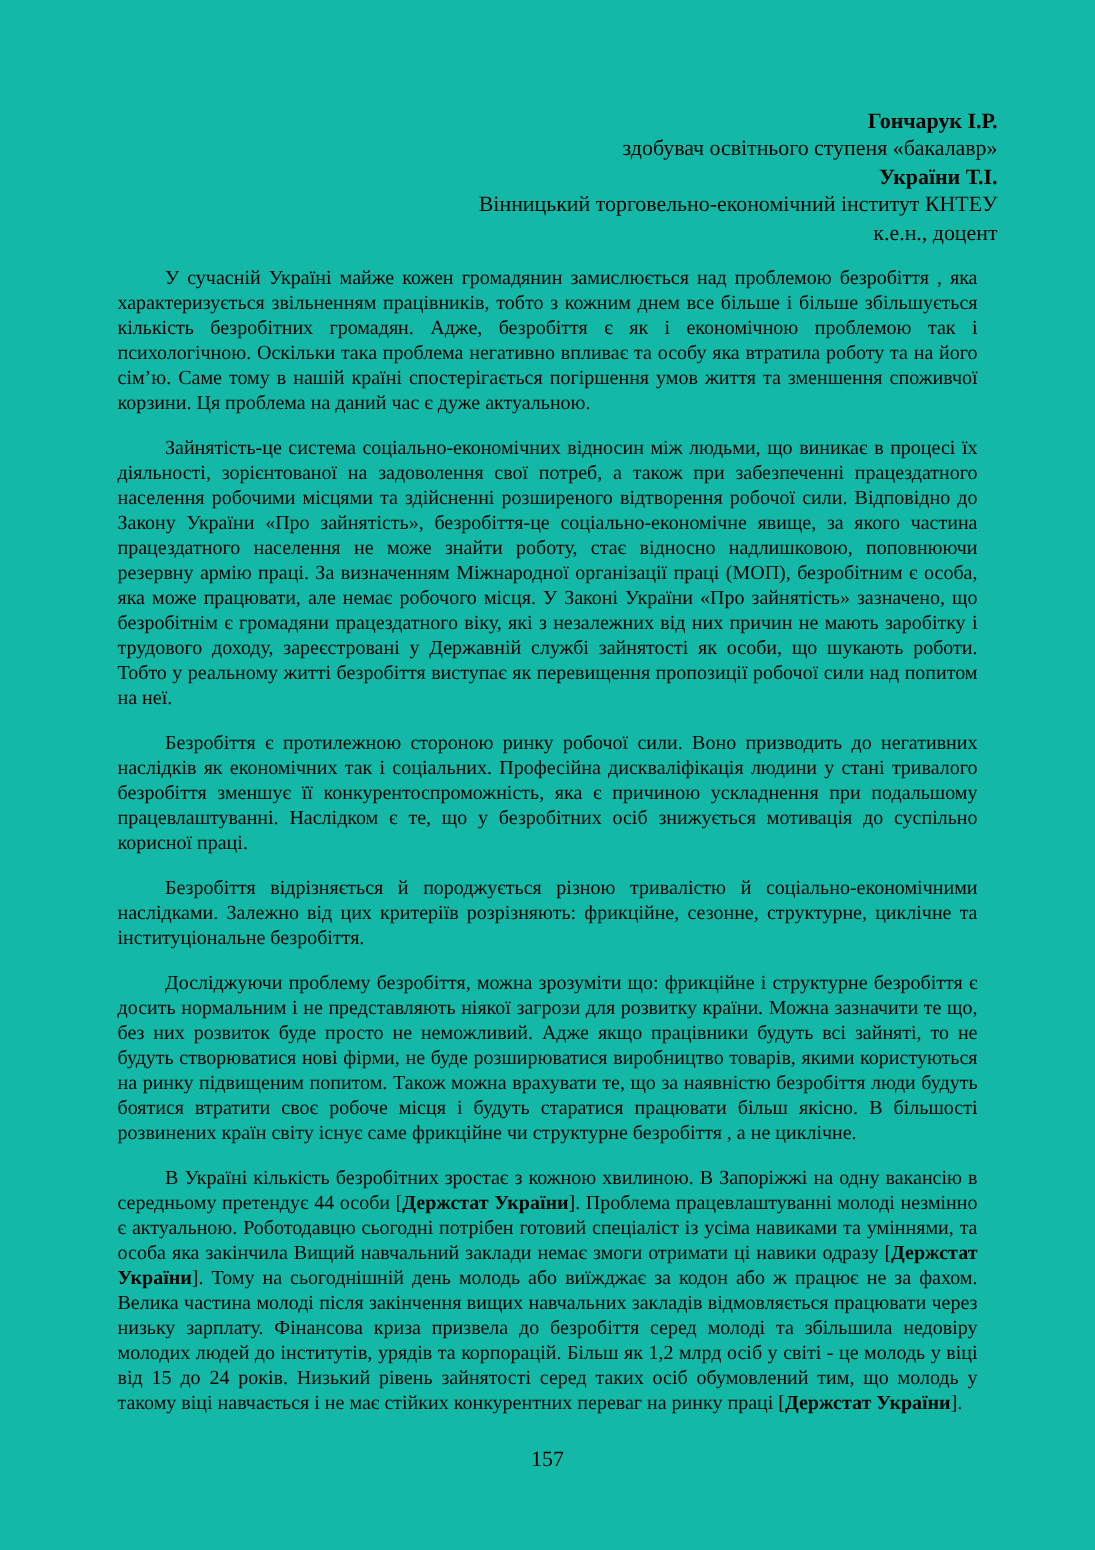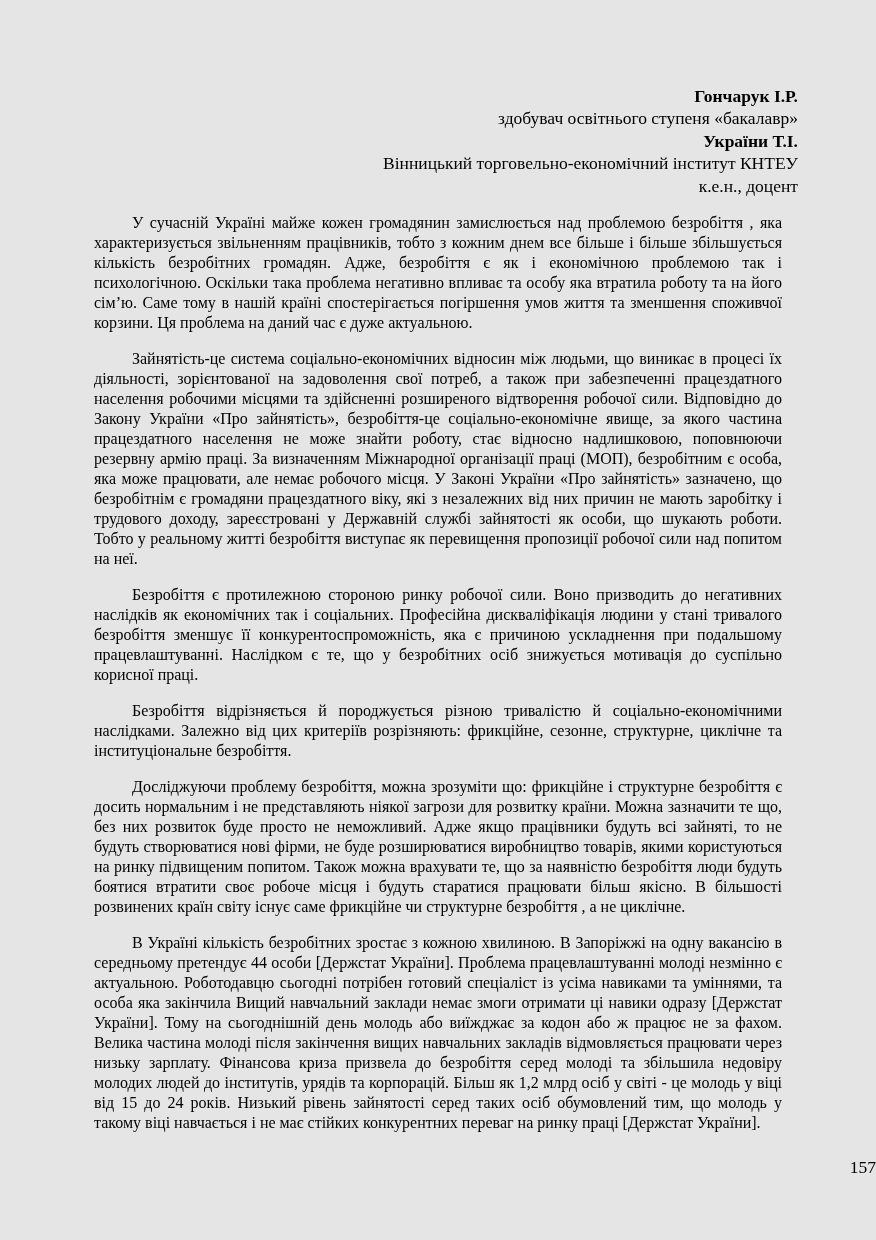--- a/index.html
+++ b/index.html
@@ -4,21 +4,21 @@
 <style>
   html, body {
     margin: 0;
     padding: 0;
     background: #ffffff;
   }
   .page {
     position: relative;
     width: 876px;
     height: 1240px;
-    background: #e5e5e5;
+    background: #14b8a6;
     color: #000000;
     font-family: "Liberation Serif", "DejaVu Serif", serif;
     overflow: hidden;
   }
   .content {
     position: absolute;
     left: 78px;
     top: 85px;
     width: 720px;
   }
@@ -38,28 +38,28 @@
     margin: 19px 0 22px 0;
   }
   .para {
     margin: 16px;
     font-size: 16px;
     line-height: 20px;
     text-align: justify;
     text-indent: 38px;
   }
   .para b {
-    font-weight: normal;
+    font-weight: bold;
   }
   .page-number {
     position: absolute;
     top: 1156px;
     left: 0;
     width: 876px;
-    text-align: right;
+    text-align: center;
     font-size: 17.5px;
     line-height: 22px;
   }
 </style>
 </head>
 <body>
 
 <div class="page">
   <div class="content">
 

